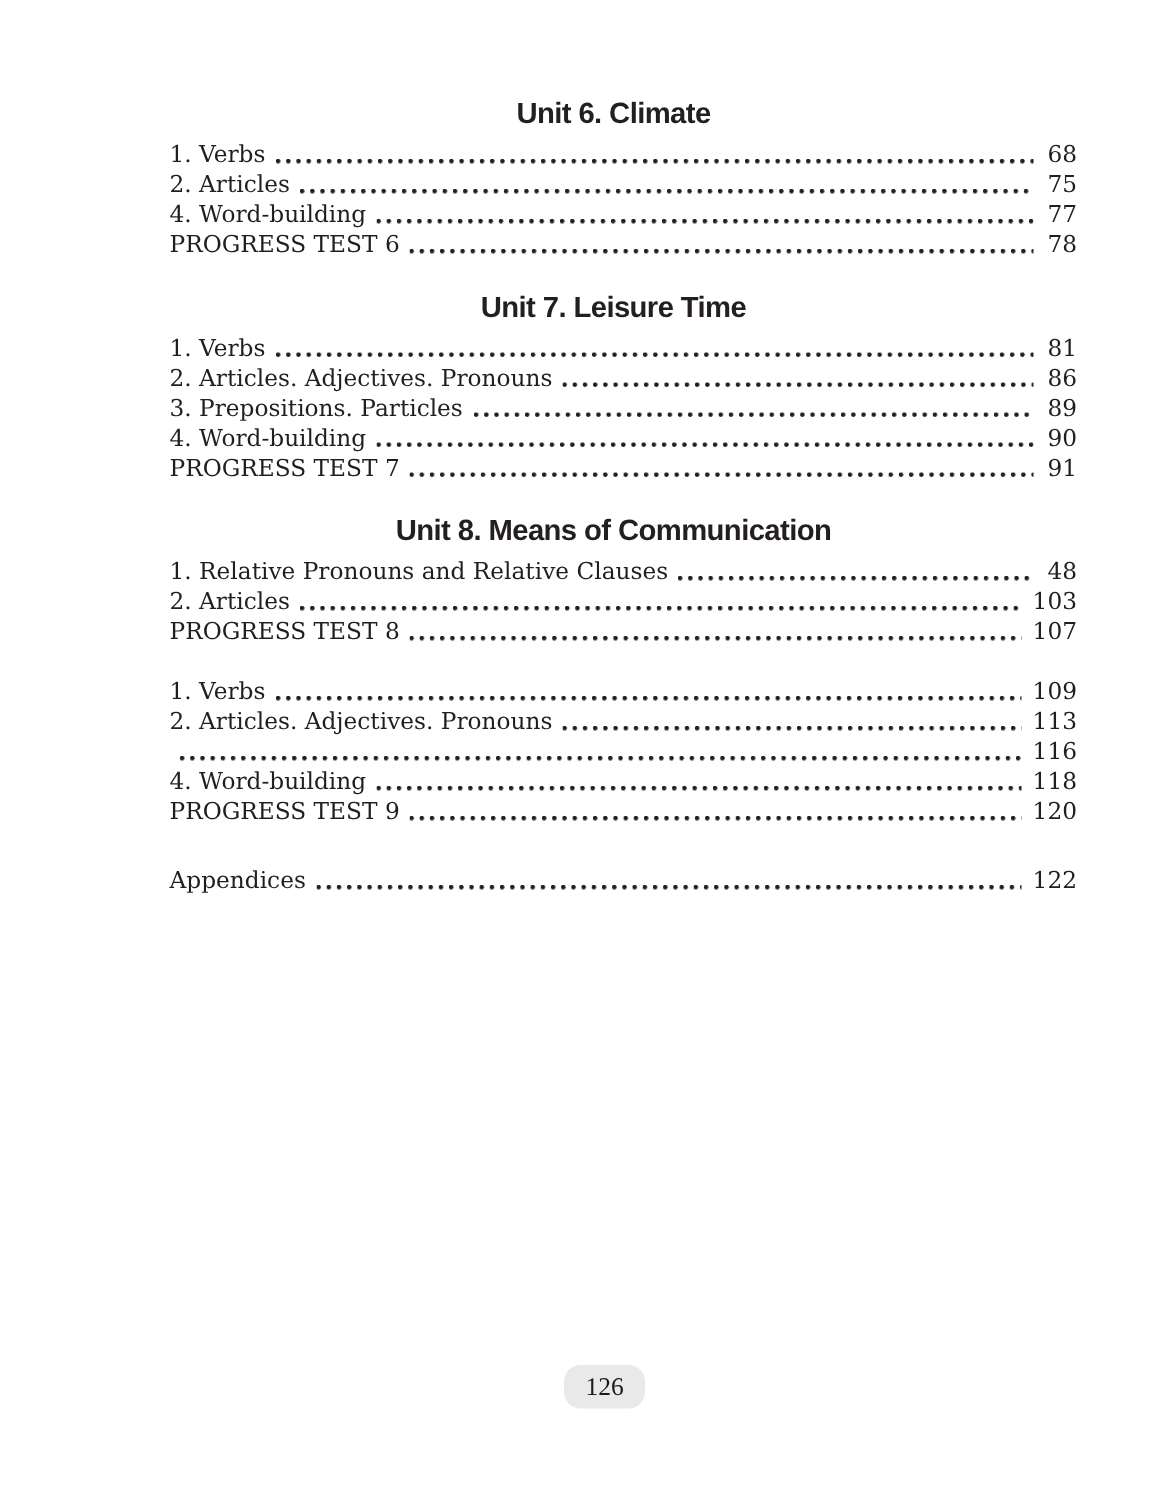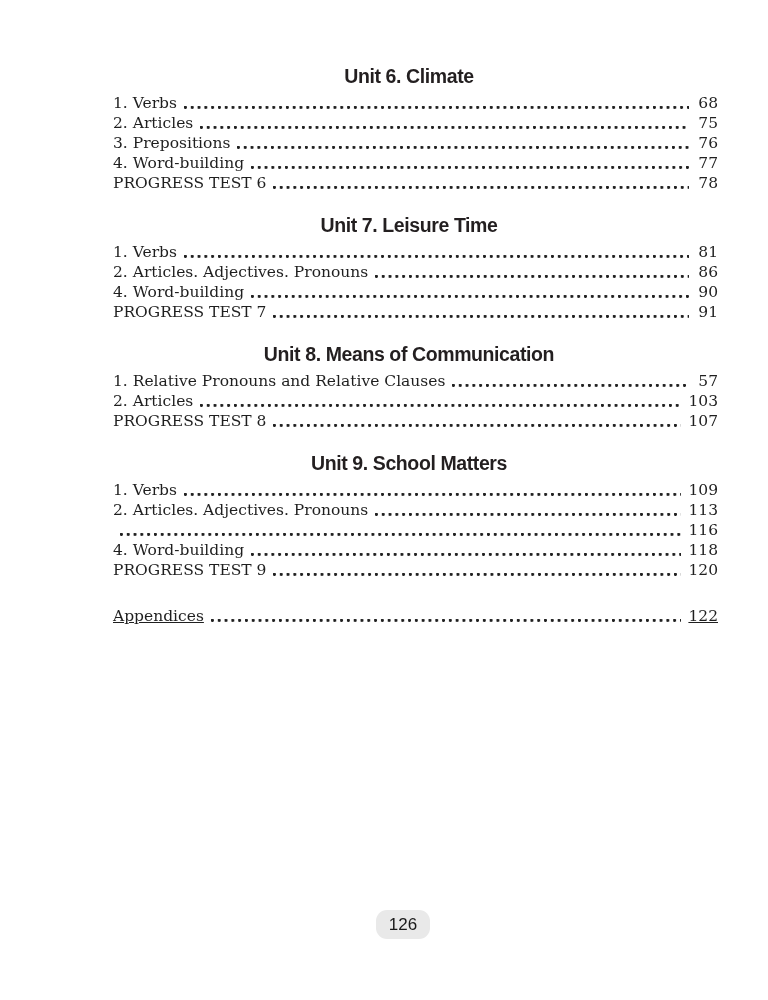--- a/index.html
+++ b/index.html
@@ -51,29 +51,29 @@
     background-image:radial-gradient(circle at 1.4px 1.4px, var(--dot) 1.25px, transparent 1.8px);
     background-size:6.8px 3px;
     background-repeat:repeat-x;
     background-position:left bottom;
   }
   .pagenum{
     white-space:nowrap;
     text-align:right;
     min-width:22px;
   }
-  .standalone{margin-top:26px;text-decoration:underline;}
+  .standalone{margin-top:26px;}
   .badge{
     position:absolute;
     left:376px;top:910px;
     width:54px;height:29px;
     background:var(--badge-bg);
     border-radius:11px;
     display:flex;align-items:center;justify-content:center;
-    font-family:Liberation Sans, sans-serif;
+    font-family:Liberation Serif, serif;
     font-size:17px;
     color:#1a1a1a;
   }
 </style>
 </head>
 <body>
 
 <div class="page">
   <main class="content" id="sections-root">
   <section class="sec">
@@ -84,25 +84,20 @@
     <span class="leader"></span>
     <span class="pagenum">68</span>
   </div>
 
   <div class="entry">
     <span class="label">2. Articles</span>
     <span class="leader"></span>
     <span class="pagenum">75</span>
   </div>
 
-  <div class="entry">
-    <span class="label">3. Prepositions</span>
-    <span class="leader"></span>
-    <span class="pagenum">76</span>
-  </div>
 
   <div class="entry">
     <span class="label">4. Word-building</span>
     <span class="leader"></span>
     <span class="pagenum">77</span>
   </div>
 
   <div class="entry">
     <span class="label">PROGRESS TEST 6</span>
     <span class="leader"></span>
@@ -119,20 +114,25 @@
     <span class="leader"></span>
     <span class="pagenum">81</span>
   </div>
 
   <div class="entry">
     <span class="label">2. Articles. Adjectives. Pronouns</span>
     <span class="leader"></span>
     <span class="pagenum">86</span>
   </div>
 
+  <div class="entry">
+    <span class="label">3. Prepositions. Particles</span>
+    <span class="leader"></span>
+    <span class="pagenum">89</span>
+  </div>
 
   <div class="entry">
     <span class="label">4. Word-building</span>
     <span class="leader"></span>
     <span class="pagenum">90</span>
   </div>
 
   <div class="entry">
     <span class="label">PROGRESS TEST 7</span>
     <span class="leader"></span>
@@ -140,40 +140,39 @@
   </div>
 </div>
   </section>
 
   <section class="sec">
     <h2 class="sec-title">Unit 8. Means of Communication</h2>
     <div class="entries">
   <div class="entry">
     <span class="label">1. Relative Pronouns and Relative Clauses</span>
     <span class="leader"></span>
-    <span class="pagenum">57</span>
+    <span class="pagenum">48</span>
   </div>
 
   <div class="entry">
     <span class="label">2. Articles</span>
     <span class="leader"></span>
     <span class="pagenum">103</span>
   </div>
 
 
   <div class="entry">
     <span class="label">PROGRESS TEST 8</span>
     <span class="leader"></span>
     <span class="pagenum">107</span>
   </div>
 </div>
   </section>
 
   <section class="sec">
-    <h2 class="sec-title">Unit 9. School Matters</h2>
     <div class="entries">
   <div class="entry">
     <span class="label">1. Verbs</span>
     <span class="leader"></span>
     <span class="pagenum">109</span>
   </div>
 
   <div class="entry">
     <span class="label">2. Articles. Adjectives. Pronouns</span>
     <span class="leader"></span>

